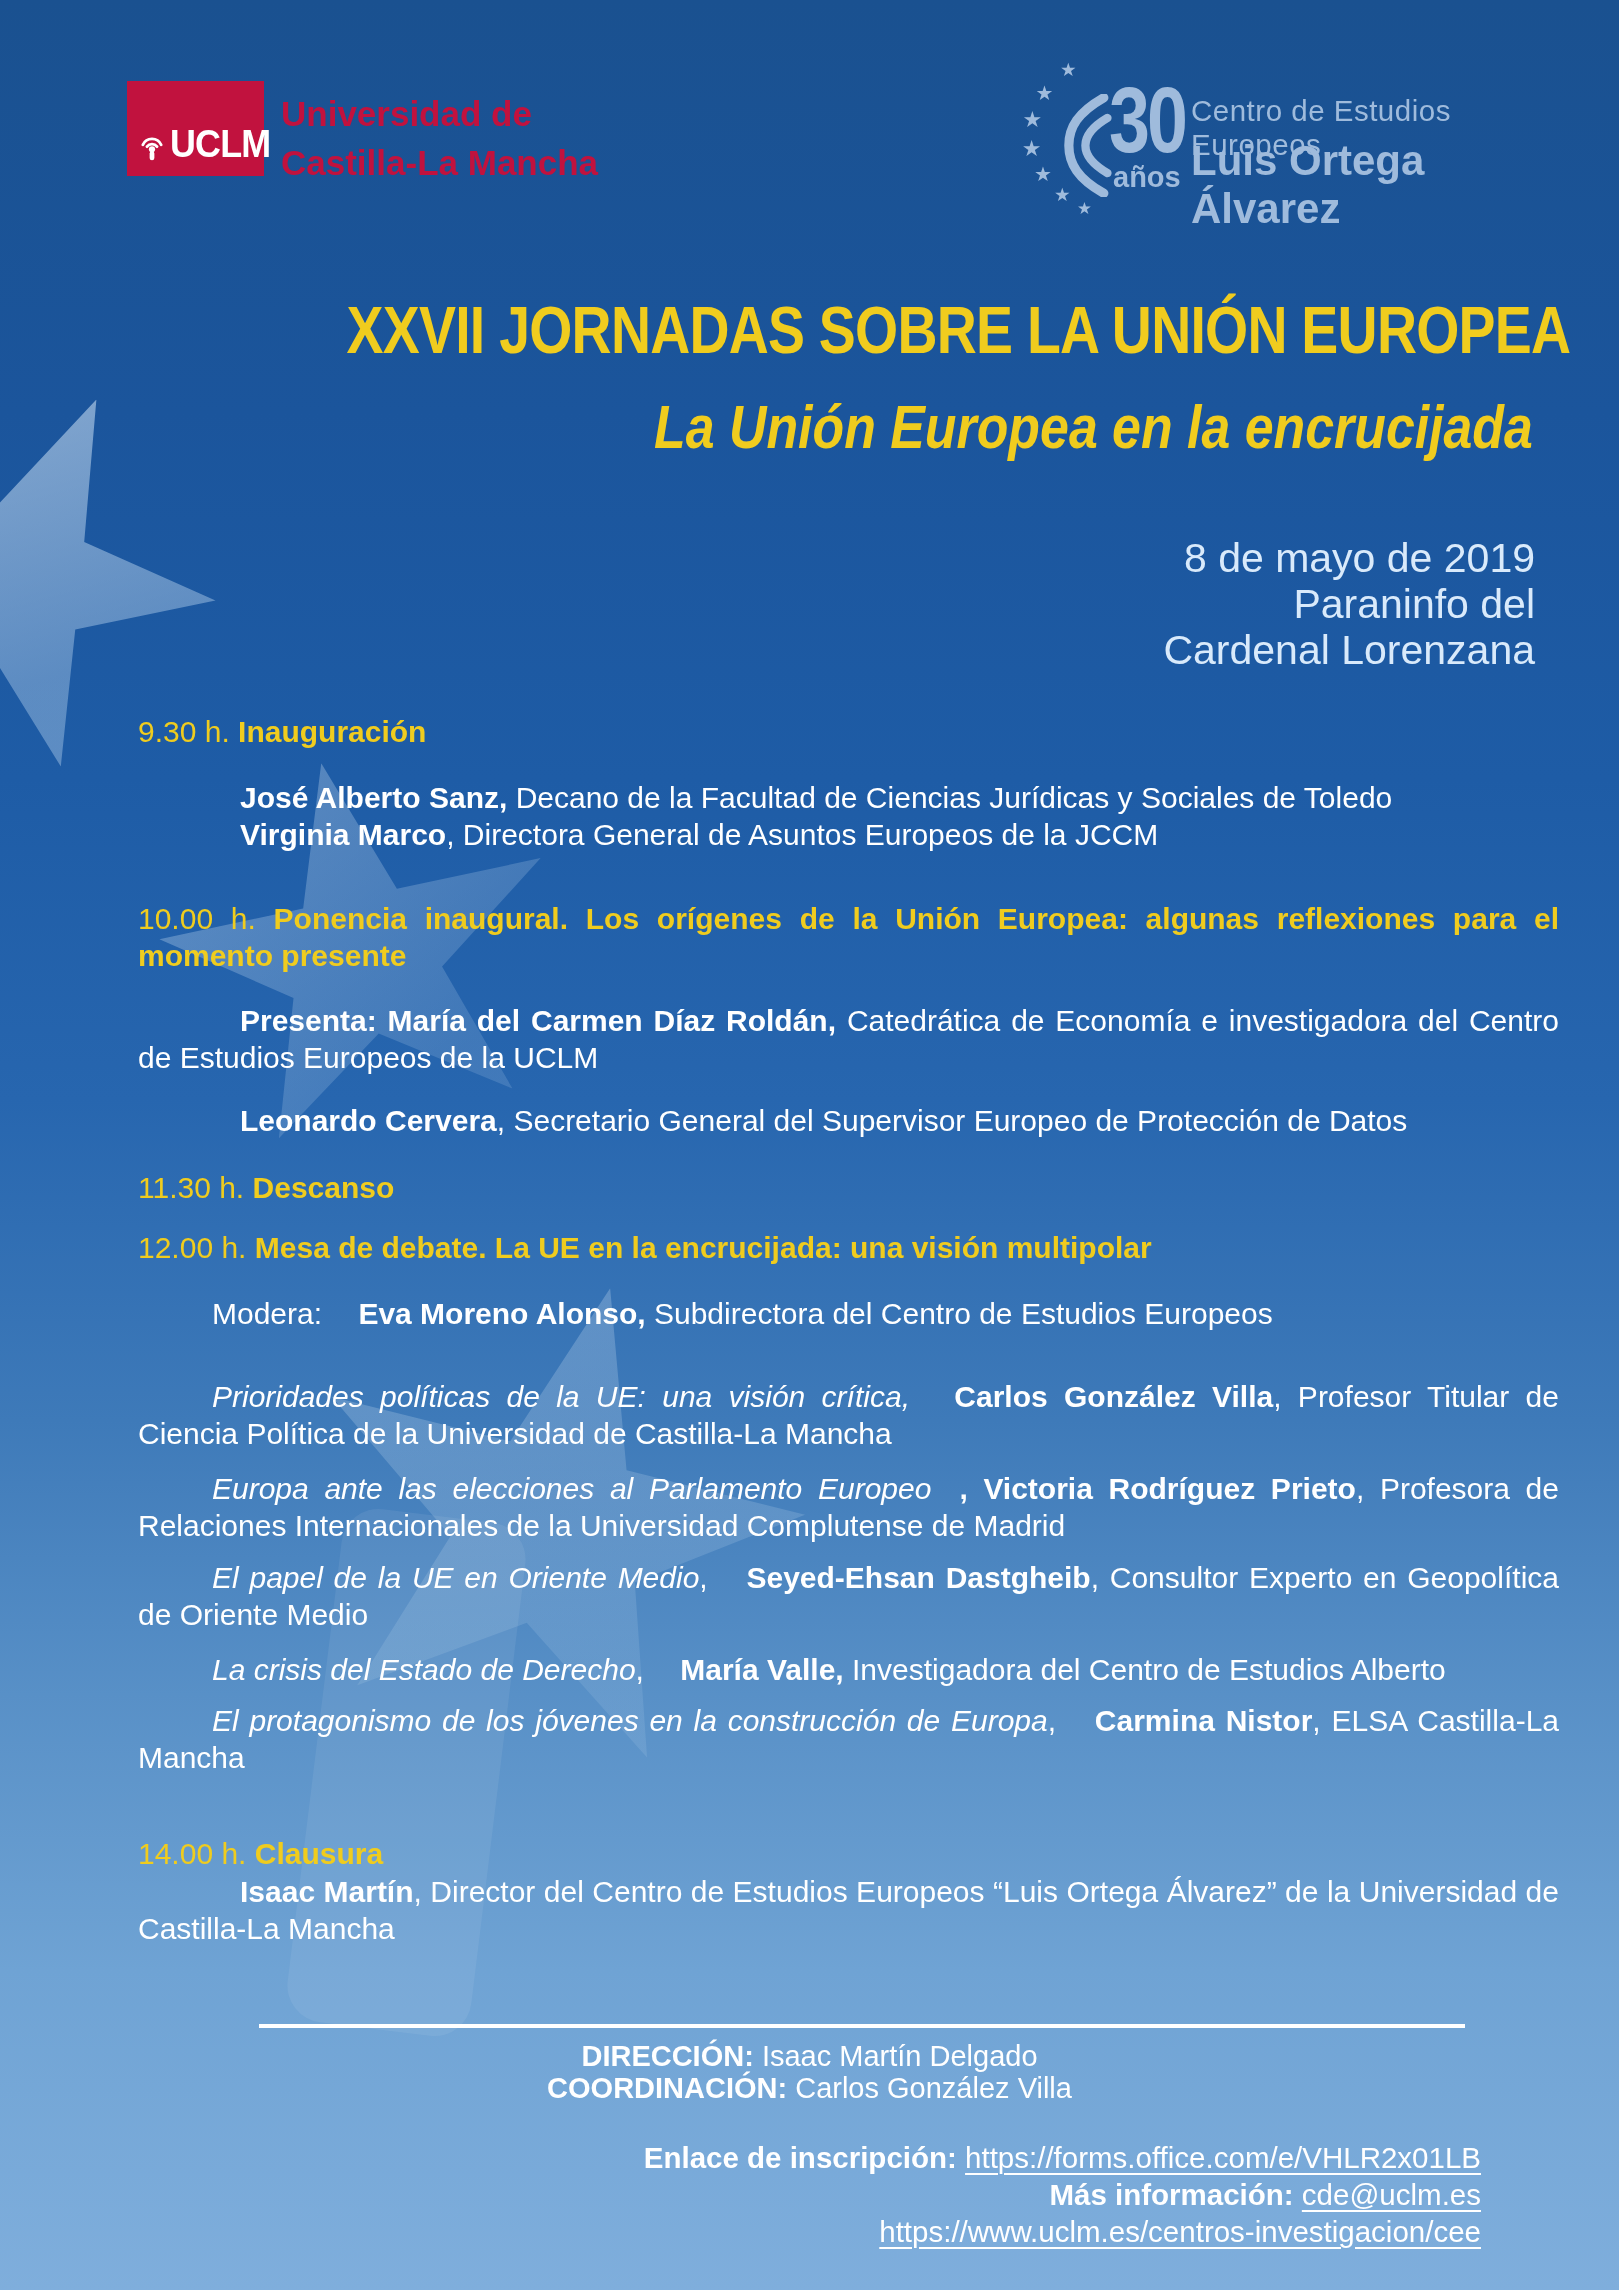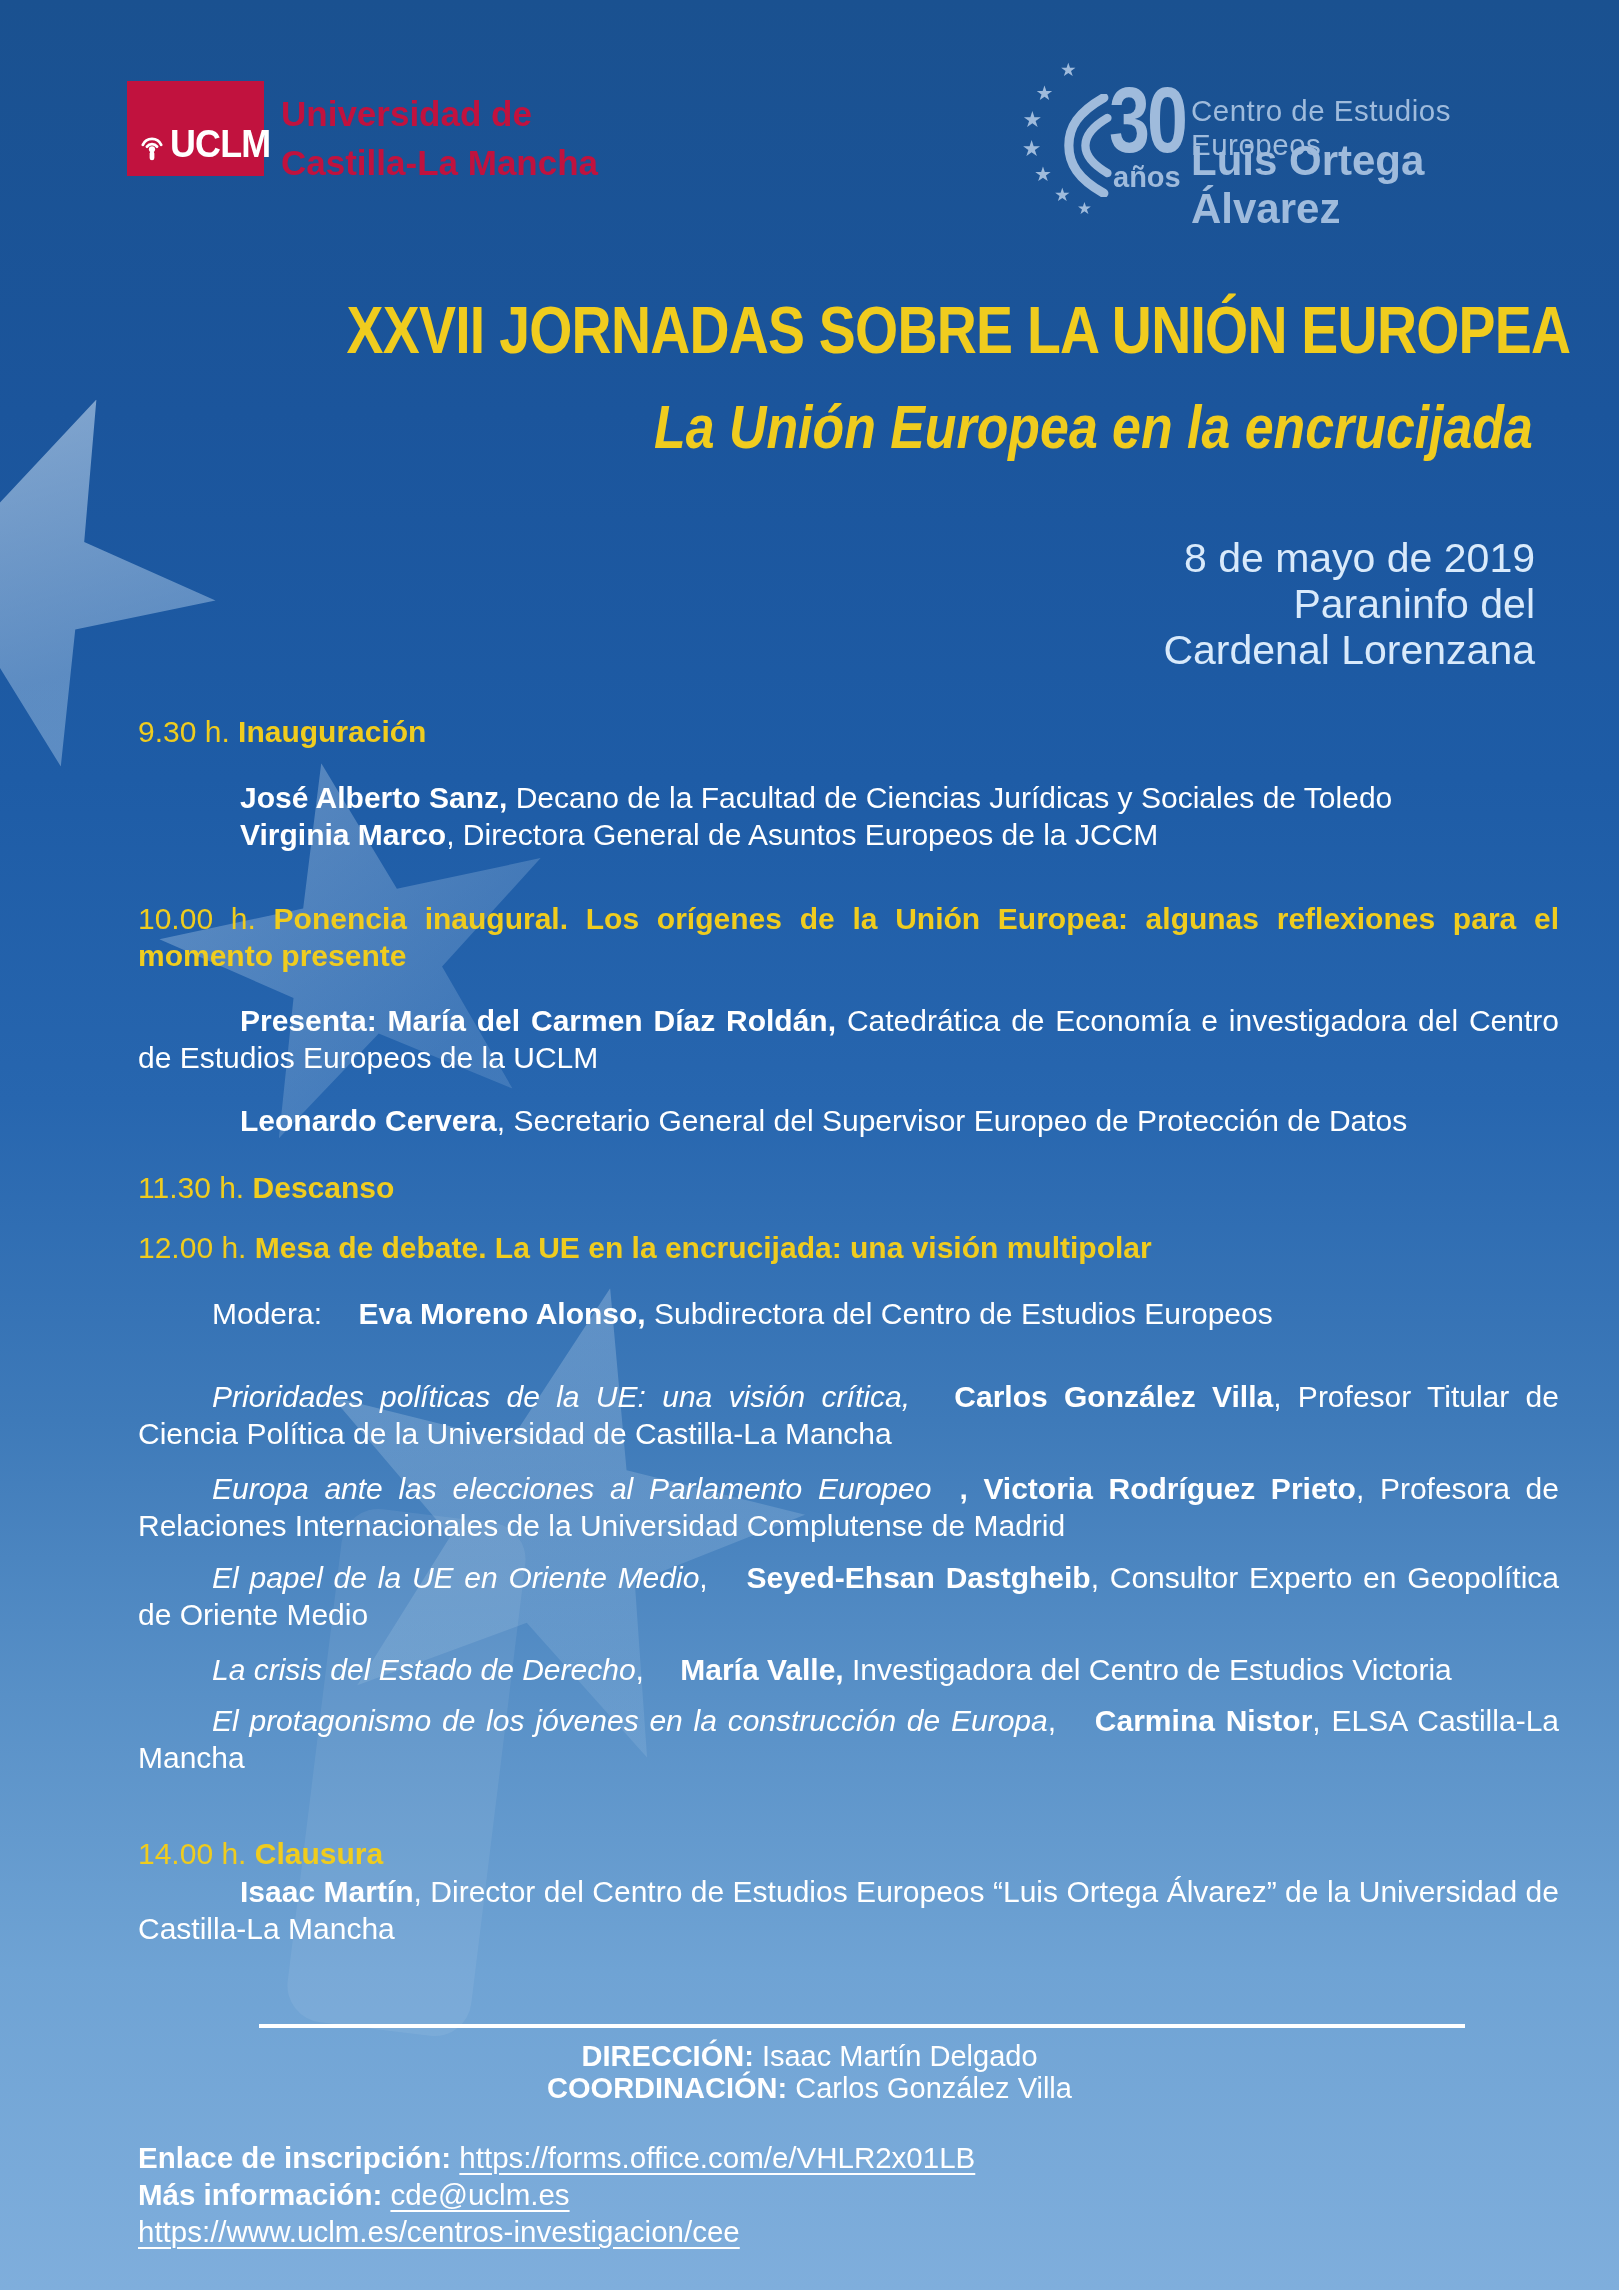--- a/index.html
+++ b/index.html
@@ -66,21 +66,21 @@
   .agenda .p.ind{text-indent:74px;}
   .agenda .p.pad{padding-left:74px;}
   .agenda .p.just{text-align:justify;}
   .s-r{font-weight:normal;} .s-b{font-weight:bold;margin-left:28px;}
   .s-i{font-style:italic;}
 
   
   .rule{position:absolute; left:259px; top:2024px; width:1206px; height:3.7px; background:#fff;}
   .credits{position:absolute; left:138px; top:2040px; width:1343px; text-align:center;
     color:#fff; font-size:29px; line-height:32px;}
-  .links{position:absolute; left:138px; top:2139px; width:1343px; text-align:left;
+  .links{position:absolute; left:138px; top:2139px; width:1343px; text-align:right;
     color:#fff; font-size:29.5px; line-height:37px;}
   .lbl{font-weight:bold;}
   a.wlink{color:#fff; text-decoration:underline; text-underline-offset:4.6px; text-decoration-thickness:1.8px;}
 </style>
 </head>
 <body>
 
 <div id="page">
 
   <div class="wstar a"></div>
@@ -145,21 +145,21 @@
       <div class="p pad" style="margin-top: 29px;"><span class="s-b">José Alberto Sanz,</span><span class="s-r"> Decano de la Facultad de Ciencias Jurídicas y Sociales de Toledo</span><br><span class="s-b">Virginia Marco</span><span class="s-r">, Directora General de Asuntos Europeos de la JCCM</span></div>
       <div class="h" style="margin-top: 47px;"><span class="ht">10.00 h. </span><span class="hb">Ponencia inaugural. Los orígenes de la Unión Europea: algunas reflexiones para el momento presente</span></div>
       <div class="p ind just" style="margin-top: 28px;"><span class="s-b">Presenta: María del Carmen Díaz Roldán,</span><span class="s-r"> Catedrática de Economía e investigadora del Centro de Estudios Europeos de la UCLM</span></div>
       <div class="p pad" style="margin-top: 26px;"><span class="s-b">Leonardo Cervera</span><span class="s-r">, Secretario General del Supervisor Europeo de Protección de Datos</span></div>
       <div class="h" style="margin-top: 29.5px;"><span class="ht">11.30 h. </span><span class="hb">Descanso</span></div>
       <div class="h" style="margin-top: 23px;"><span class="ht">12.00 h. </span><span class="hb">Mesa de debate. La UE en la encrucijada: una visión multipolar</span></div>
       <div class="p pad" style="margin-top: 29.5px;"><span class="s-r">Modera: </span><span class="s-b">Eva Moreno Alonso,</span><span class="s-r"> Subdirectora del Centro de Estudios Europeos</span></div>
       <div class="p ind just" style="margin-top: 46px;"><span class="s-i">Prioridades políticas de la UE: una visión crítica,</span><span class="s-r"> </span><span class="s-b">Carlos González Villa</span><span class="s-r">, Profesor Titular de Ciencia Política de la Universidad de Castilla-La Mancha</span></div>
       <div class="p ind just" style="margin-top: 17.5px;"><span class="s-i">Europa ante las elecciones al Parlamento Europeo</span><span class="s-b">, Victoria Rodríguez Prieto</span><span class="s-r">, Profesora de Relaciones Internacionales de la Universidad Complutense de Madrid</span></div>
       <div class="p ind just" style="margin-top: 15.7px;"><span class="s-i">El papel de la UE en Oriente Medio</span><span class="s-r">, </span><span class="s-b">Seyed-Ehsan Dastgheib</span><span class="s-r">, Consultor Experto en Geopolítica de Oriente Medio</span></div>
-      <div class="p ind just" style="margin-top: 17.5px;"><span class="s-i">La crisis del Estado de Derecho</span><span class="s-r">, </span><span class="s-b">María Valle,</span><span class="s-r"> Investigadora del Centro de Estudios Victoria</span></div>
+      <div class="p ind just" style="margin-top: 17.5px;"><span class="s-i">La crisis del Estado de Derecho</span><span class="s-r">, </span><span class="s-b">María Valle,</span><span class="s-r"> Investigadora del Centro de Estudios Alberto</span></div>
       <div class="p ind just" style="margin-top: 14.8px;"><span class="s-i">El protagonismo de los jóvenes en la construcción de Europa</span><span class="s-r">, </span><span class="s-b">Carmina Nistor</span><span class="s-r">, ELSA Castilla-La Mancha</span></div>
       <div class="h" style="margin-top: 59px;"><span class="ht">14.00 h. </span><span class="hb">Clausura</span></div>
       <div class="p ind just" style="margin-top: 0.9px;"><span class="s-b">Isaac Martín</span><span class="s-r">, Director del Centro de Estudios Europeos “Luis Ortega Álvarez” de la Universidad de Castilla-La Mancha</span></div>
     </div>
 
   <div class="rule"></div>
   <div class="credits">
     <div><span class="lbl">DIRECCIÓN:</span><span> Isaac Martín Delgado</span></div>
     <div><span class="lbl">COORDINACIÓN:</span><span> Carlos González Villa</span></div>
   </div>

